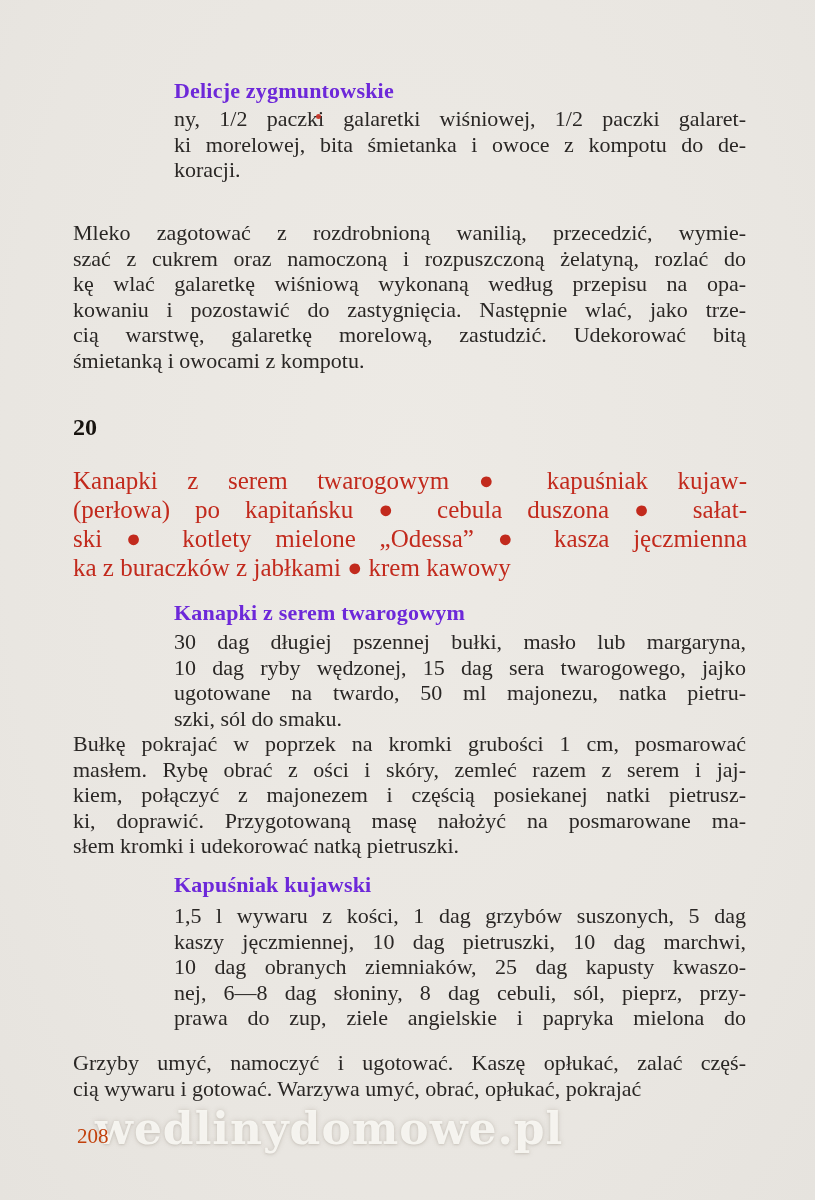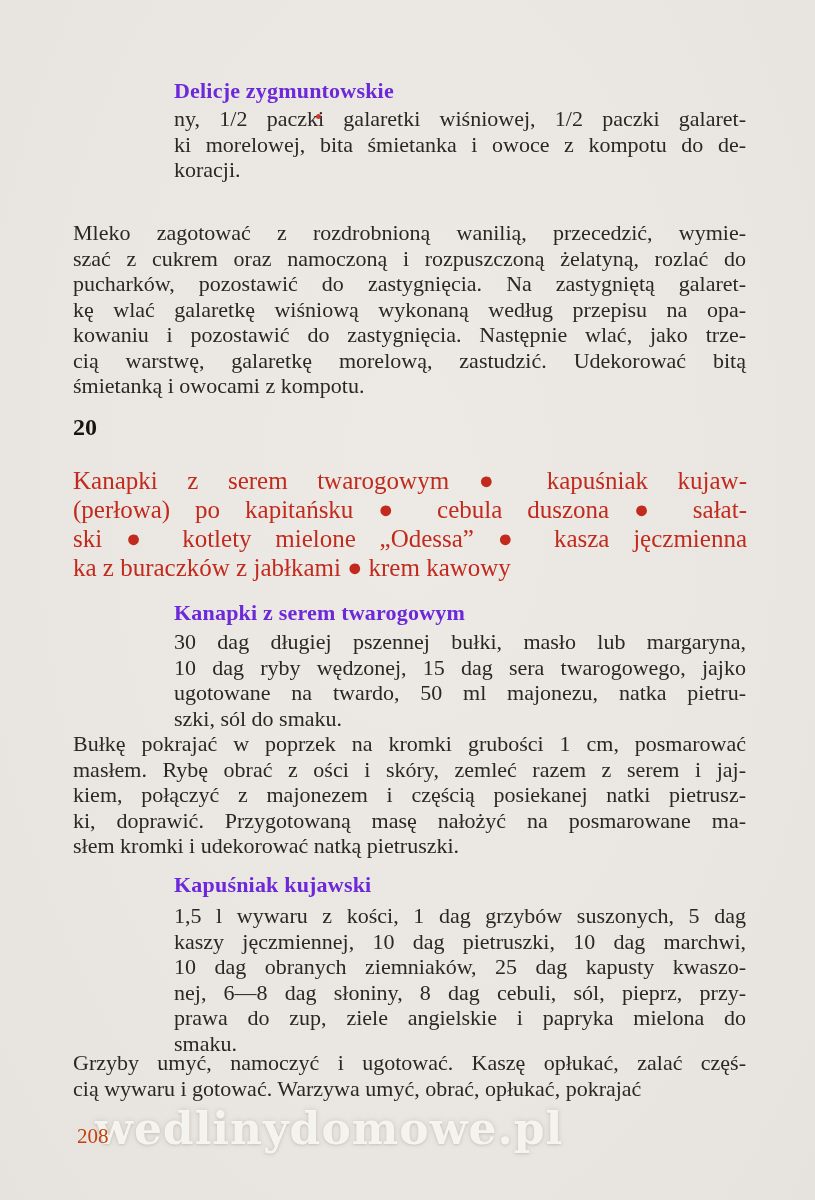--- a/index.html
+++ b/index.html
@@ -69,21 +69,20 @@
     <h3 class="abs recipe-title" style="left:174px; top:78px; margin:0;">Delicje zygmuntowskie</h3>
     <div class="abs textblock ingredients" style="top:106px;">
         <div class="line">ny, 1/2 paczki galaretki wiśniowej, 1/2 paczki galaret-</div>
         <div class="line">ki morelowej, bita śmietanka i owoce z kompotu do de-</div>
         <div class="line last">koracji.</div>
       </div>
     <div class="abs red-speck"></div>
     <div class="abs textblock instructions" style="top:220px;">
         <div class="line">Mleko zagotować z rozdrobnioną wanilią, przecedzić, wymie-</div>
         <div class="line">szać z cukrem oraz namoczoną i rozpuszczoną żelatyną, rozlać do</div>
-        <div class="line">pucharków, pozostawić do zastygnięcia. Na zastygniętą galaret-</div>
         <div class="line">kę wlać galaretkę wiśniową wykonaną według przepisu na opa-</div>
         <div class="line">kowaniu i pozostawić do zastygnięcia. Następnie wlać, jako trze-</div>
         <div class="line">cią warstwę, galaretkę morelową, zastudzić. Udekorować bitą</div>
         <div class="line last">śmietanką i owocami z kompotu.</div>
       </div>
   </section>
 
   <div class="abs menu-number">20</div>
 
   <div class="abs menu-heading">
@@ -111,21 +110,20 @@
   </section>
 
   <section>
     <h3 class="abs recipe-title" style="left:174px; top:872px; margin:0;">Kapuśniak kujawski</h3>
     <div class="abs textblock ingredients" style="top:903px;">
         <div class="line">1,5 l wywaru z kości, 1 dag grzybów suszonych, 5 dag</div>
         <div class="line">kaszy jęczmiennej, 10 dag pietruszki, 10 dag marchwi,</div>
         <div class="line">10 dag obranych ziemniaków, 25 dag kapusty kwaszo-</div>
         <div class="line">nej, 6—8 dag słoniny, 8 dag cebuli, sól, pieprz, przy-</div>
         <div class="line">prawa do zup, ziele angielskie i papryka mielona do</div>
-        <div class="line last">smaku.</div>
       </div>
     <div class="abs textblock instructions" style="top:1050px;">
         <div class="line">Grzyby umyć, namoczyć i ugotować. Kaszę opłukać, zalać częś-</div>
         <div class="line last">cią wywaru i gotować. Warzywa umyć, obrać, opłukać, pokrajać</div>
       </div>
   </section>
 
   <div class="abs watermark">wedlinydomowe.pl</div>
 
   <div class="abs page-number">208</div>

